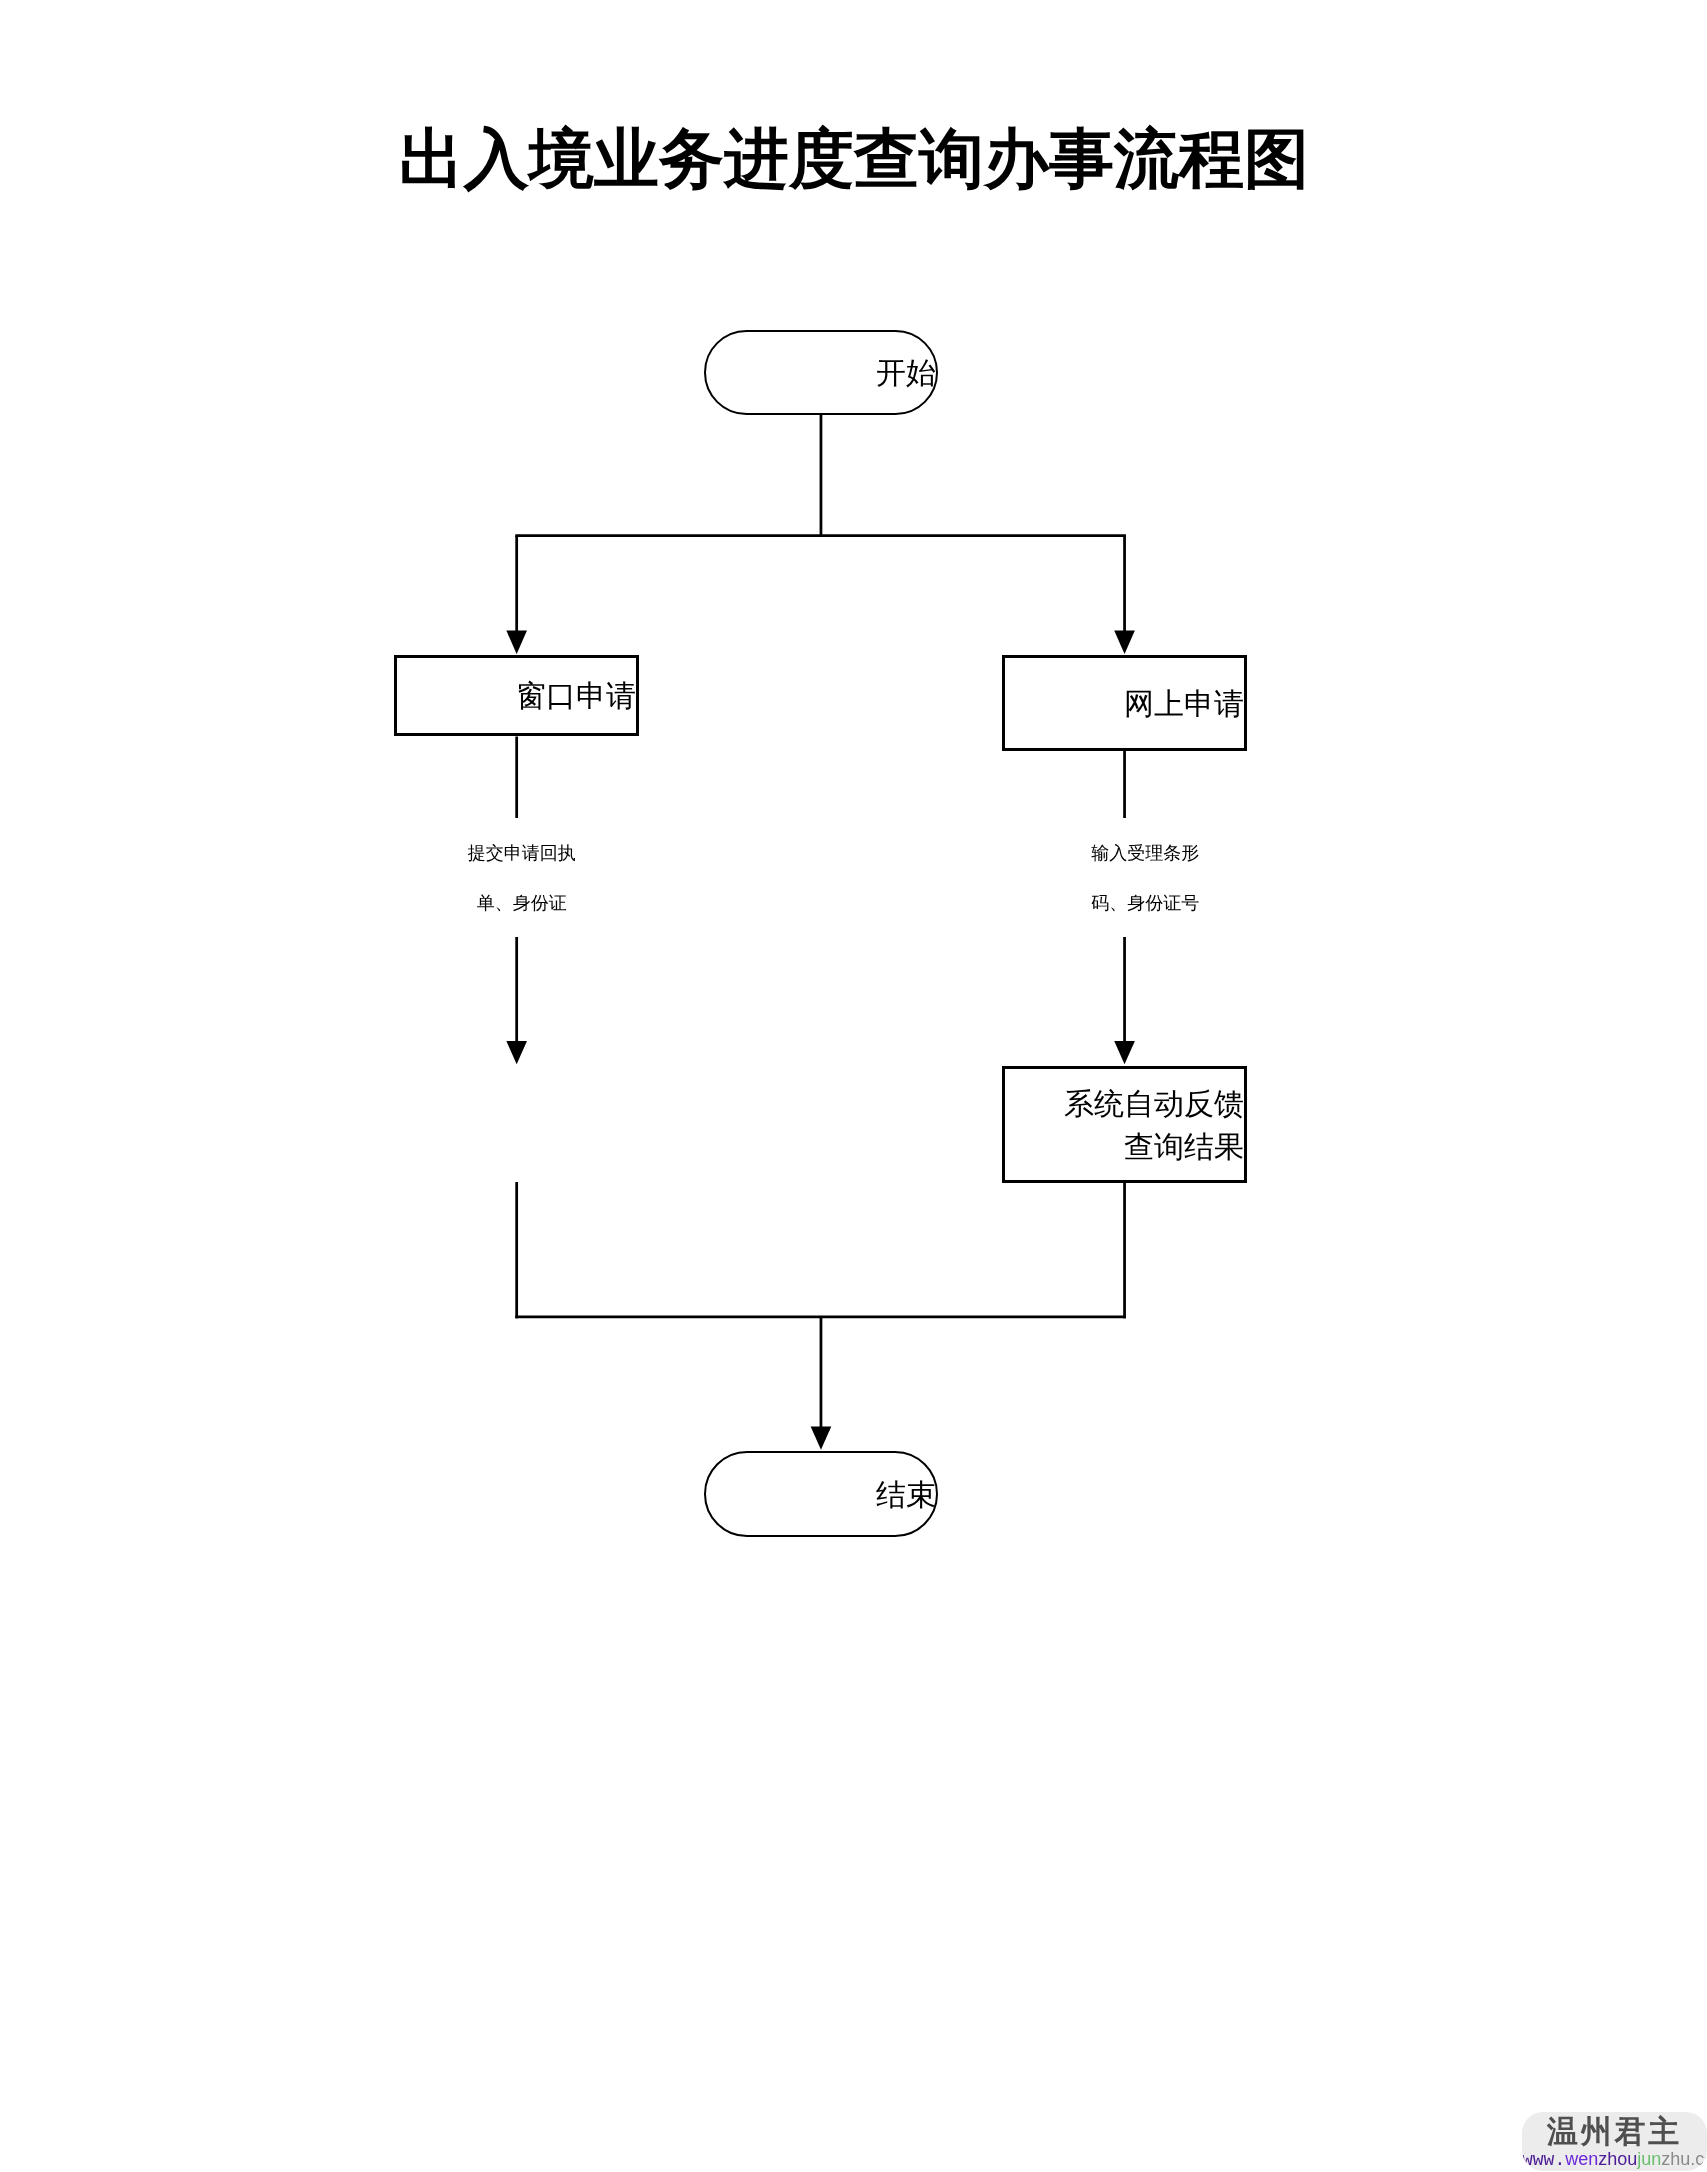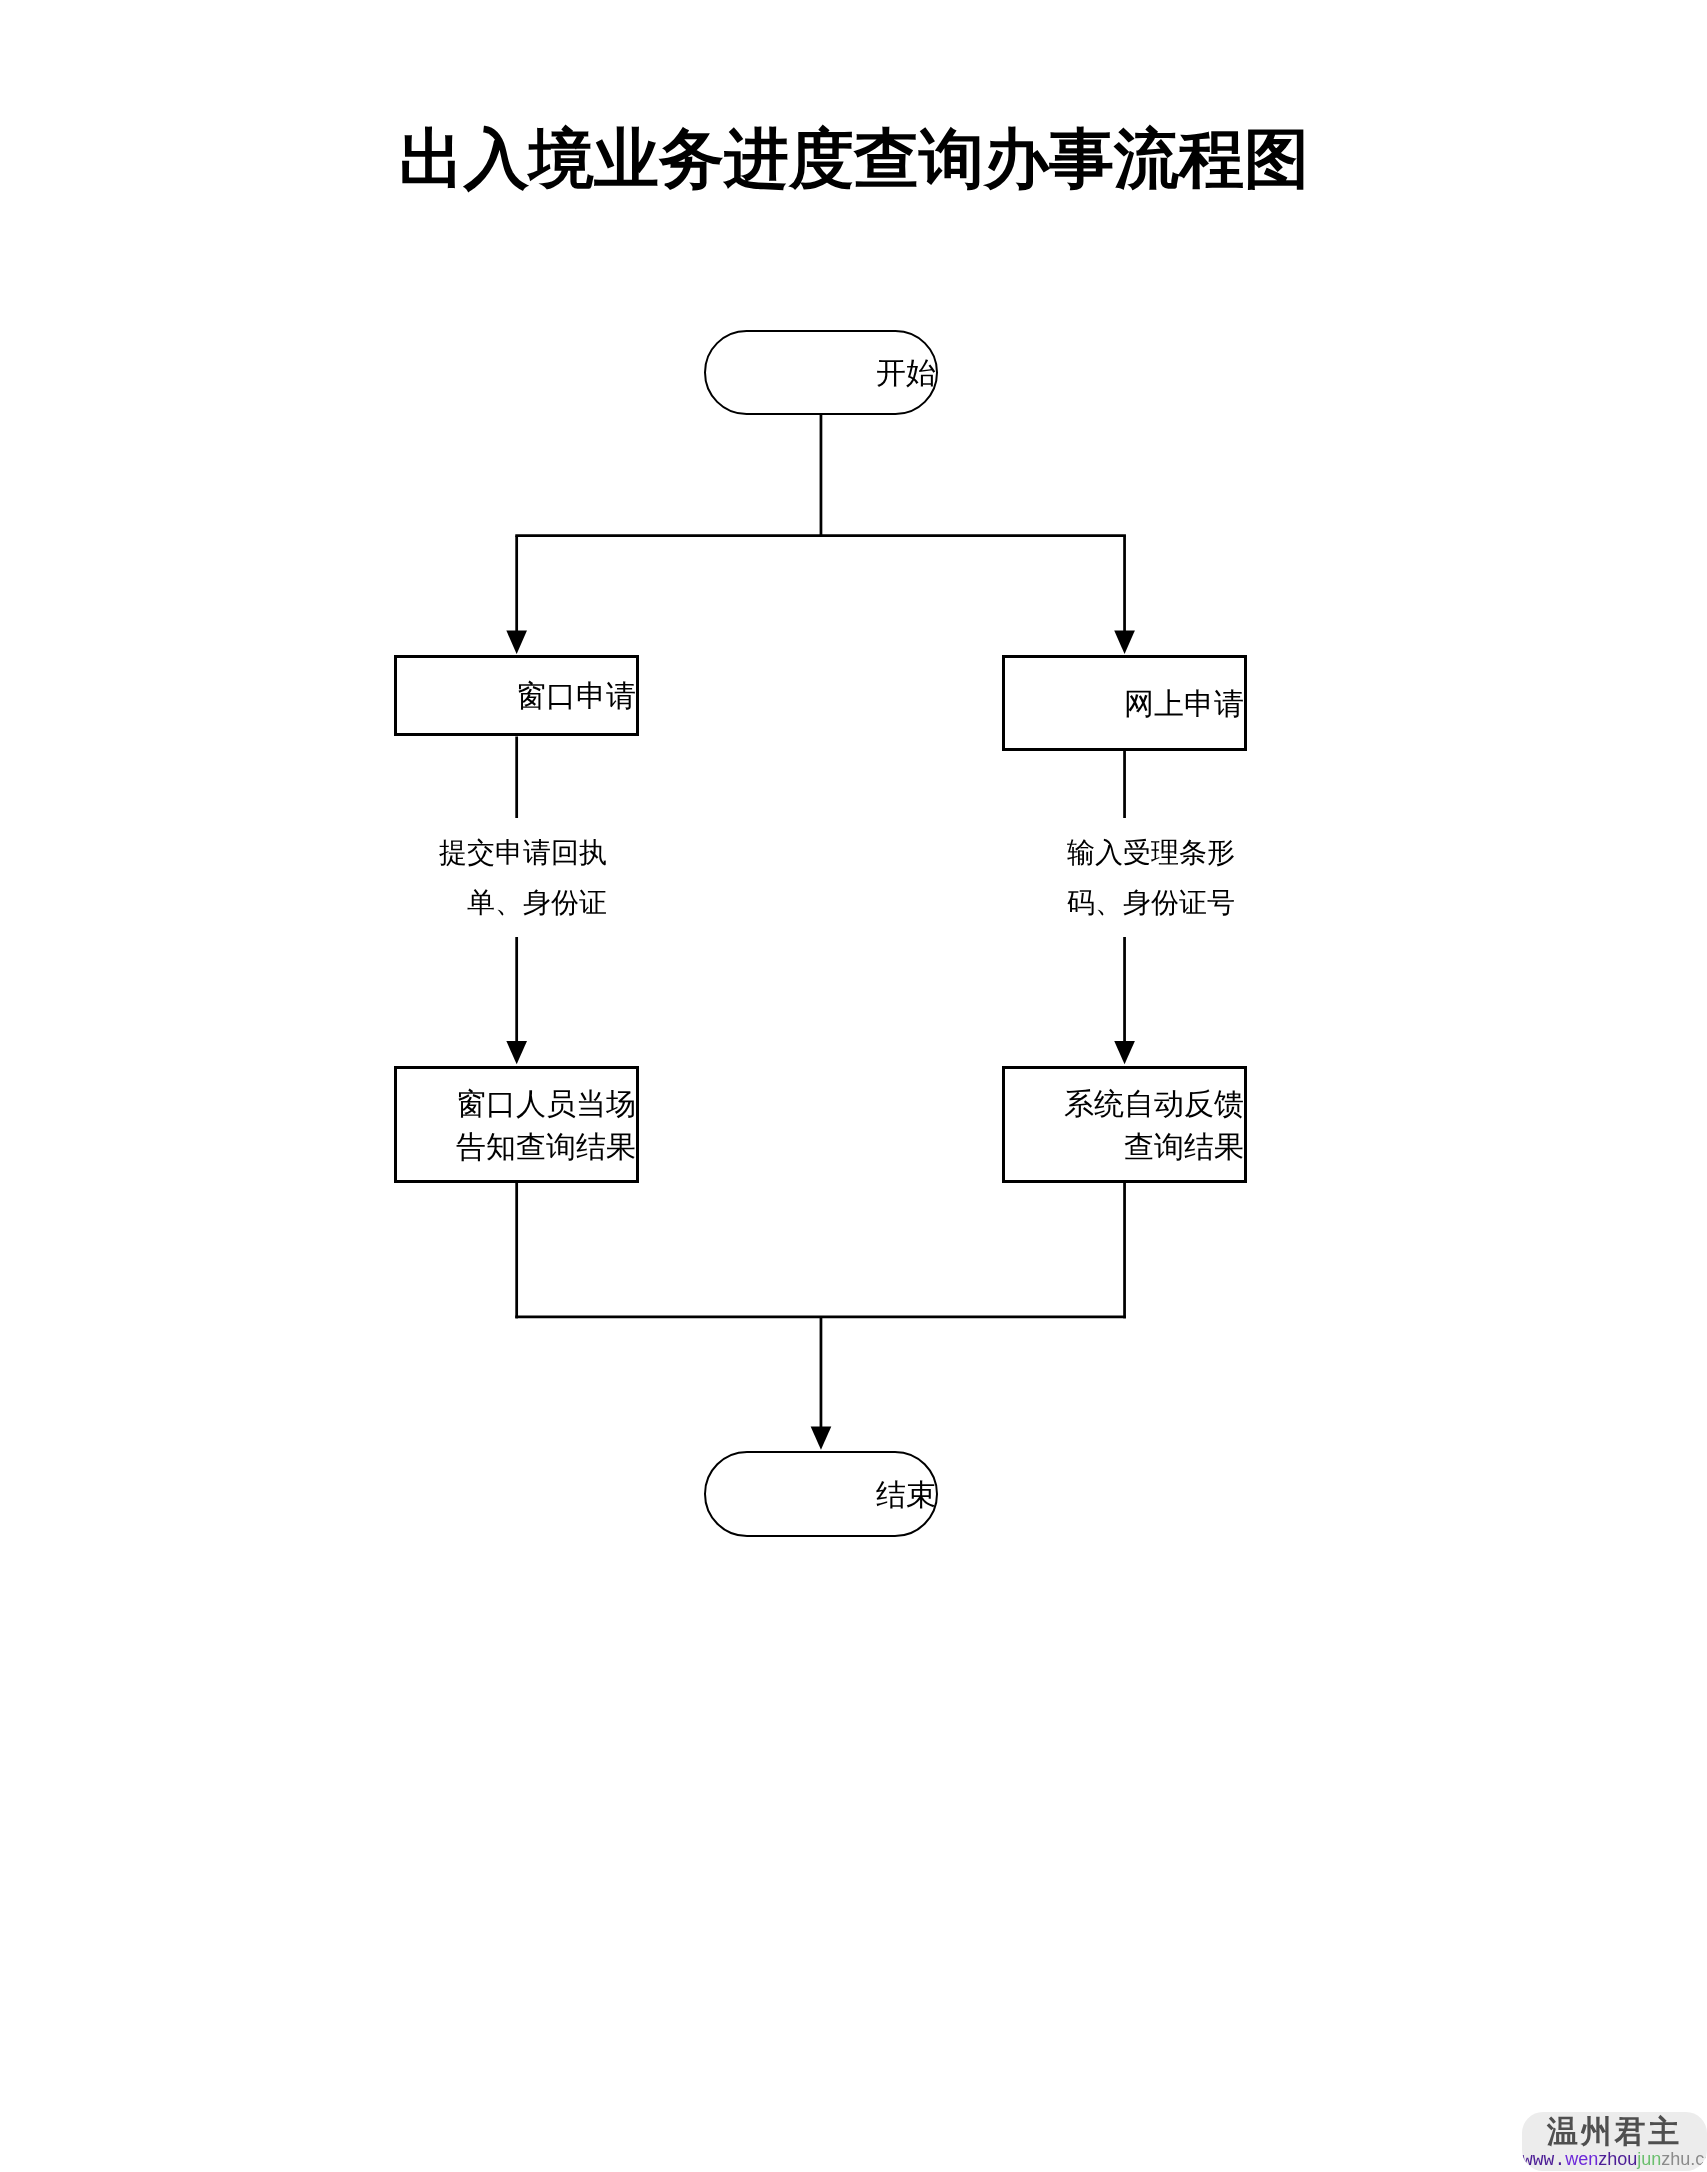--- a/index.html
+++ b/index.html
@@ -23,21 +23,21 @@
   .stadium{border:2.1px solid #000;border-radius:45px;}
   .rect{border:3.4px solid #000;}
   #node-start{left:704px;top:330px;width:234px;height:85px;}
   #box-window-apply{left:394px;top:655px;width:245px;height:81px;}
   #box-online-apply{left:1002px;top:655px;width:245px;height:96px;}
   #box-window-result{left:394px;top:1066px;width:245px;height:117px;}
   #box-system-result{left:1002px;top:1066px;width:245px;height:117px;}
   #node-end{left:704px;top:1451px;width:234px;height:86px;}
   .edge-label{
     position:absolute;background:#fff;box-sizing:border-box;
-    font-size:28px;line-height:50px;padding:9.6px 0 9.6px 5.5px;text-align:right;white-space:nowrap;
+    font-size:18px;line-height:50px;padding:9.6px 0 9.6px 5.5px;text-align:center;white-space:nowrap;
   }
   #label-window{left:431px;top:818px;width:176px;}
   #label-online{left:1050px;top:818px;width:185px;}
   .watermark{
     position:absolute;left:1522px;top:2112px;width:185px;height:59px;
     background:#ececec;overflow:hidden;text-align:center;border-radius:21px;
   }
   .wm-brand{
     margin-top:2.1px;font-size:31px;line-height:36px;font-weight:bold;letter-spacing:2.8px;
     color:#4f4f4f;font-family:"Liberation Serif","DejaVu Serif",serif;
@@ -90,24 +90,20 @@
   <div class="edge-label" id="label-window">
     <div>提交申请回执</div>
     <div>单、身份证</div>
   </div>
 
   <div class="edge-label" id="label-online">
     <div>输入受理条形</div>
     <div>码、身份证号</div>
   </div>
 
-  <div class="node rect" id="box-window-result">
-    <div>窗口人员当场</div>
-    <div>告知查询结果</div>
-  </div>
 
   <div class="node rect" id="box-system-result">
     <div>系统自动反馈</div>
     <div>查询结果</div>
   </div>
 
   <div class="node stadium" id="node-end">
     <span>结束</span>
   </div>
 

